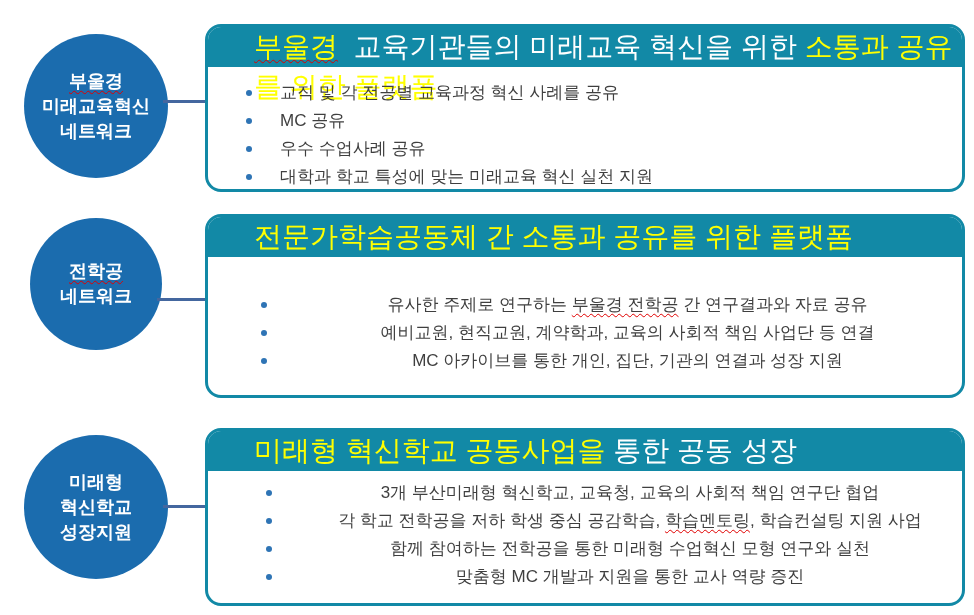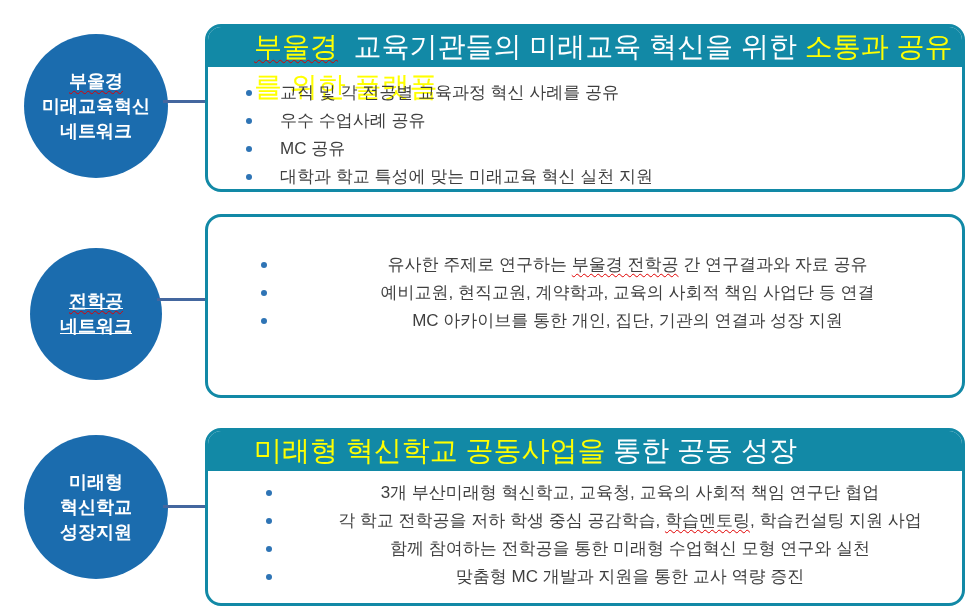--- a/index.html
+++ b/index.html
@@ -7,21 +7,21 @@
     position:relative;width:974px;height:615px;background:#ffffff;overflow:hidden;
     font-family:"Liberation Sans","DejaVu Sans",sans-serif;
   }
   
   .circle{
     position:absolute;border-radius:50%;background:#1b6cae;
     display:flex;flex-direction:column;align-items:center;justify-content:center;
     color:#ffffff;font-weight:bold;font-size:18px;line-height:25px;text-align:center;
   }
   .c1{left:24px;top:34px;width:144px;height:144px;}
-  .c2{left:30px;top:248px;width:132px;height:132px;text-decoration:underline;}
+  .c2{left:30px;top:218px;width:132px;height:132px;}
   .c3{left:24px;top:435px;width:144px;height:144px;}
   
   .conn{position:absolute;height:3px;background:#44679f;}
   .n1{left:163px;top:100px;width:44px;}
   .n2{left:157px;top:298px;width:50px;}
   .n3{left:163px;top:505px;width:44px;}
   
   .box{
     position:absolute;left:205px;width:760px;border:3px solid #1289a6;
     border-radius:16px;overflow:hidden;background:#ffffff;box-sizing:border-box;
@@ -63,32 +63,33 @@
   <div class="circle c1">
     <span class="sq">부울경</span>
     <span>미래교육혁신</span>
     <span>네트워크</span>
   </div>
   <div class="conn n1"></div>
   <div class="box x1">
     <div class="hdr"><span class="yel sq">부울경</span><span class="wht">  교육기관들의 미래교육 혁신을 위한 </span><span class="yel">소통과 공유를 위한 플랫폼</span></div>
     <ul class="blist">
       <li><span>교직 및 각 전공별 교육과정 혁신 사례를 공유</span></li>
+      <li><span>MC 공유</span></li>
       <li><span>우수 수업사례 공유</span></li>
-      <li><span>MC 공유</span></li>
       <li><span>대학과 학교 특성에 맞는 미래교육 혁신 실천 지원</span></li>
     </ul>
   </div>
 
   <div class="circle c2">
     <span class="sq">전학공</span>
     <span>네트워크</span>
   </div>
   <div class="conn n2"></div>
   <div class="box x2">
+    <div class="hdr"><span class="yel">전문가학습공동체 간 소통과 공유를 위한 플랫폼</span></div>
     <ul class="blist">
       <li><span>유사한 주제로 연구하는 </span><span class="sq">부울경 전학공</span><span> 간 연구결과와 자료 공유</span></li>
       <li><span>예비교원, 현직교원, 계약학과, 교육의 사회적 책임 사업단 등 연결</span></li>
       <li><span>MC 아카이브를 통한 개인, 집단, 기관의 연결과 성장 지원</span></li>
     </ul>
   </div>
 
   <div class="circle c3">
     <span>미래형</span>
     <span>혁신학교</span>

